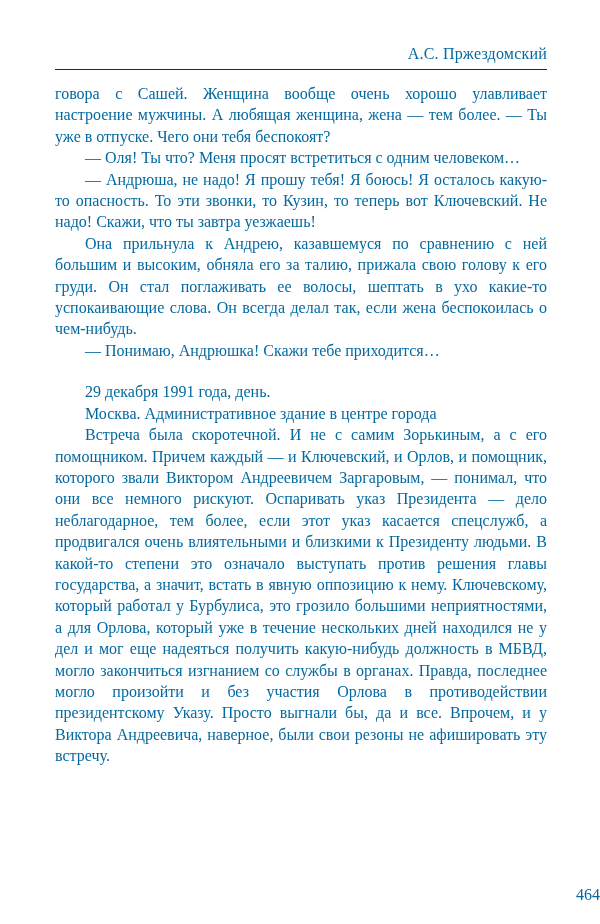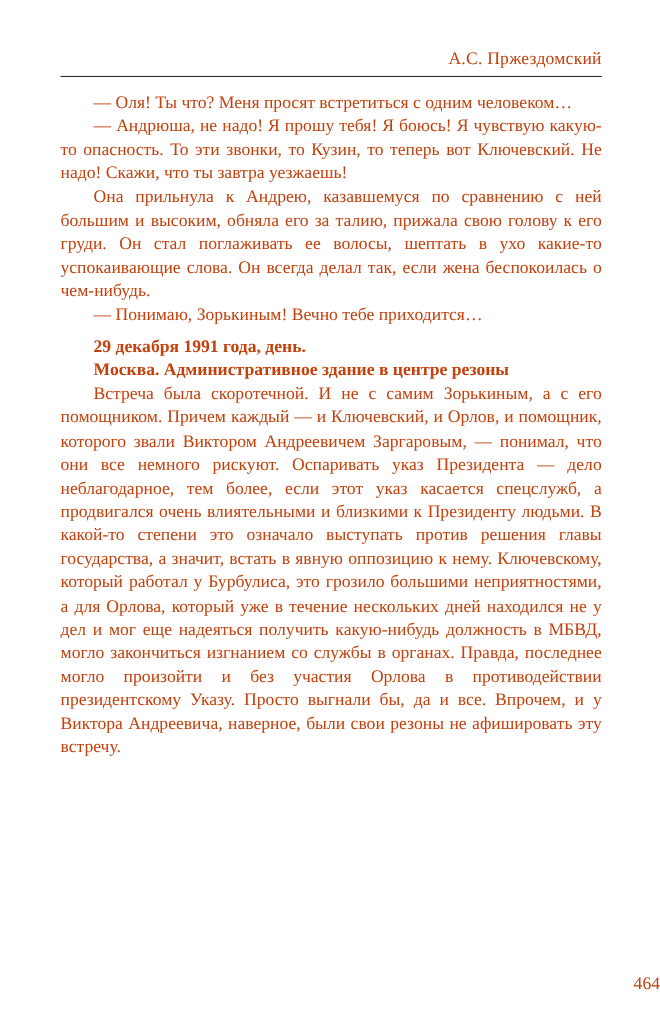--- a/index.html
+++ b/index.html
@@ -8,21 +8,21 @@
     background: #ffffff;
   }
   .page {
     position: relative;
     width: 600px;
     height: 924px;
     box-sizing: border-box;
     padding: 44px 53px 0 55px;
     background: #ffffff;
     font-family: "Liberation Serif", "DejaVu Serif", serif;
-    color: #c2410c;
+    color: #0369a1;
     overflow: hidden;
   }
   .running-head {
     text-align: right;
     font-size: 16px;
     line-height: 20px;
     padding-bottom: 5px;
     letter-spacing: 0.2px;
   }
   .header-rule {
@@ -35,22 +35,22 @@
     font-size: 16px;
     line-height: 21.4px;
     text-align: justify;
     text-indent: 30px;
     hyphens: auto;
   }
   .body-text p.no-indent {
     text-indent: 0;
   }
   .section-heading {
-    margin-top: 8px;
-    font-weight: bold;
+    margin-top: 20px;
+    font-weight: normal;
   }
   .section-heading p {
     text-align: left;
     text-indent: 30px;
   }
   .page-number {
     position: absolute;
     left: 0;
     right: 0;
     bottom: 20px;
@@ -63,34 +63,35 @@
 
 <div class="page">
 
   <header>
     <div class="running-head">А.С. Пржездомский</div>
     <hr class="header-rule">
   </header>
 
   <main class="body-text">
 
+    <p class="no-indent">говора с Сашей. Женщина вообще очень хорошо улавливает настроение мужчины. А любящая женщина, жена — тем более. — Ты уже в отпуске. Чего они тебя беспокоят?</p>
 
     <p>— Оля! Ты что? Меня просят встретиться с одним человеком…</p>
 
-    <p>— Андрюша, не надо! Я прошу тебя! Я боюсь! Я чувствую какую-то опасность. То эти звонки, то Кузин, то теперь вот Ключевский. Не надо! Скажи, что ты завтра уезжаешь!</p>
+    <p>— Андрюша, не надо! Я прошу тебя! Я боюсь! Я осталось какую-то опасность. То эти звонки, то Кузин, то теперь вот Ключевский. Не надо! Скажи, что ты завтра уезжаешь!</p>
 
 
     <p>Она прильнула к Андрею, казавшемуся по сравнению с ней большим и высоким, обняла его за талию, прижала свою голову к его груди. Он стал поглаживать ее волосы, шептать в ухо какие-то успокаивающие слова. Он всегда делал так, если жена беспокоилась о чем-нибудь.</p>
 
 
-    <p>— Понимаю, Зорькиным! Вечно тебе приходится…</p>
+    <p>— Понимаю, Андрюшка! Скажи тебе приходится…</p>
 
     <div class="section-heading">
       <p>29 декабря 1991 года, день.</p>
-      <p>Москва. Административное здание в центре резоны</p>
+      <p>Москва. Административное здание в центре города</p>
     </div>
 
     <p>Встреча была скоротечной. И не с самим Зорькиным, а с его помощником. Причем каждый — и Ключевский, и Орлов, и помощник, которого звали Виктором Андреевичем Заргаровым, — понимал, что они все немного рискуют. Оспаривать указ Президента — дело неблагодарное, тем более, если этот указ касается спецслужб, а продвигался очень влиятельными и близкими к Президенту людьми. В какой-то степени это означало выступать против решения главы государства, а значит, встать в явную оппозицию к нему. Ключевскому, который работал у Бурбулиса, это грозило большими неприятностями, а для Орлова, который уже в течение нескольких дней находился не у дел и мог еще надеяться получить какую-нибудь должность в МБВД, могло закончиться изгнанием со службы в органах. Правда, последнее могло произойти и без участия Орлова в противодействии президентскому Указу. Просто выгнали бы, да и все. Впрочем, и у Виктора Андреевича, наверное, были свои резоны не афишировать эту встречу.</p>
 
 
   </main>
 
   <footer>
     <div class="page-number">464</div>
   </footer>

